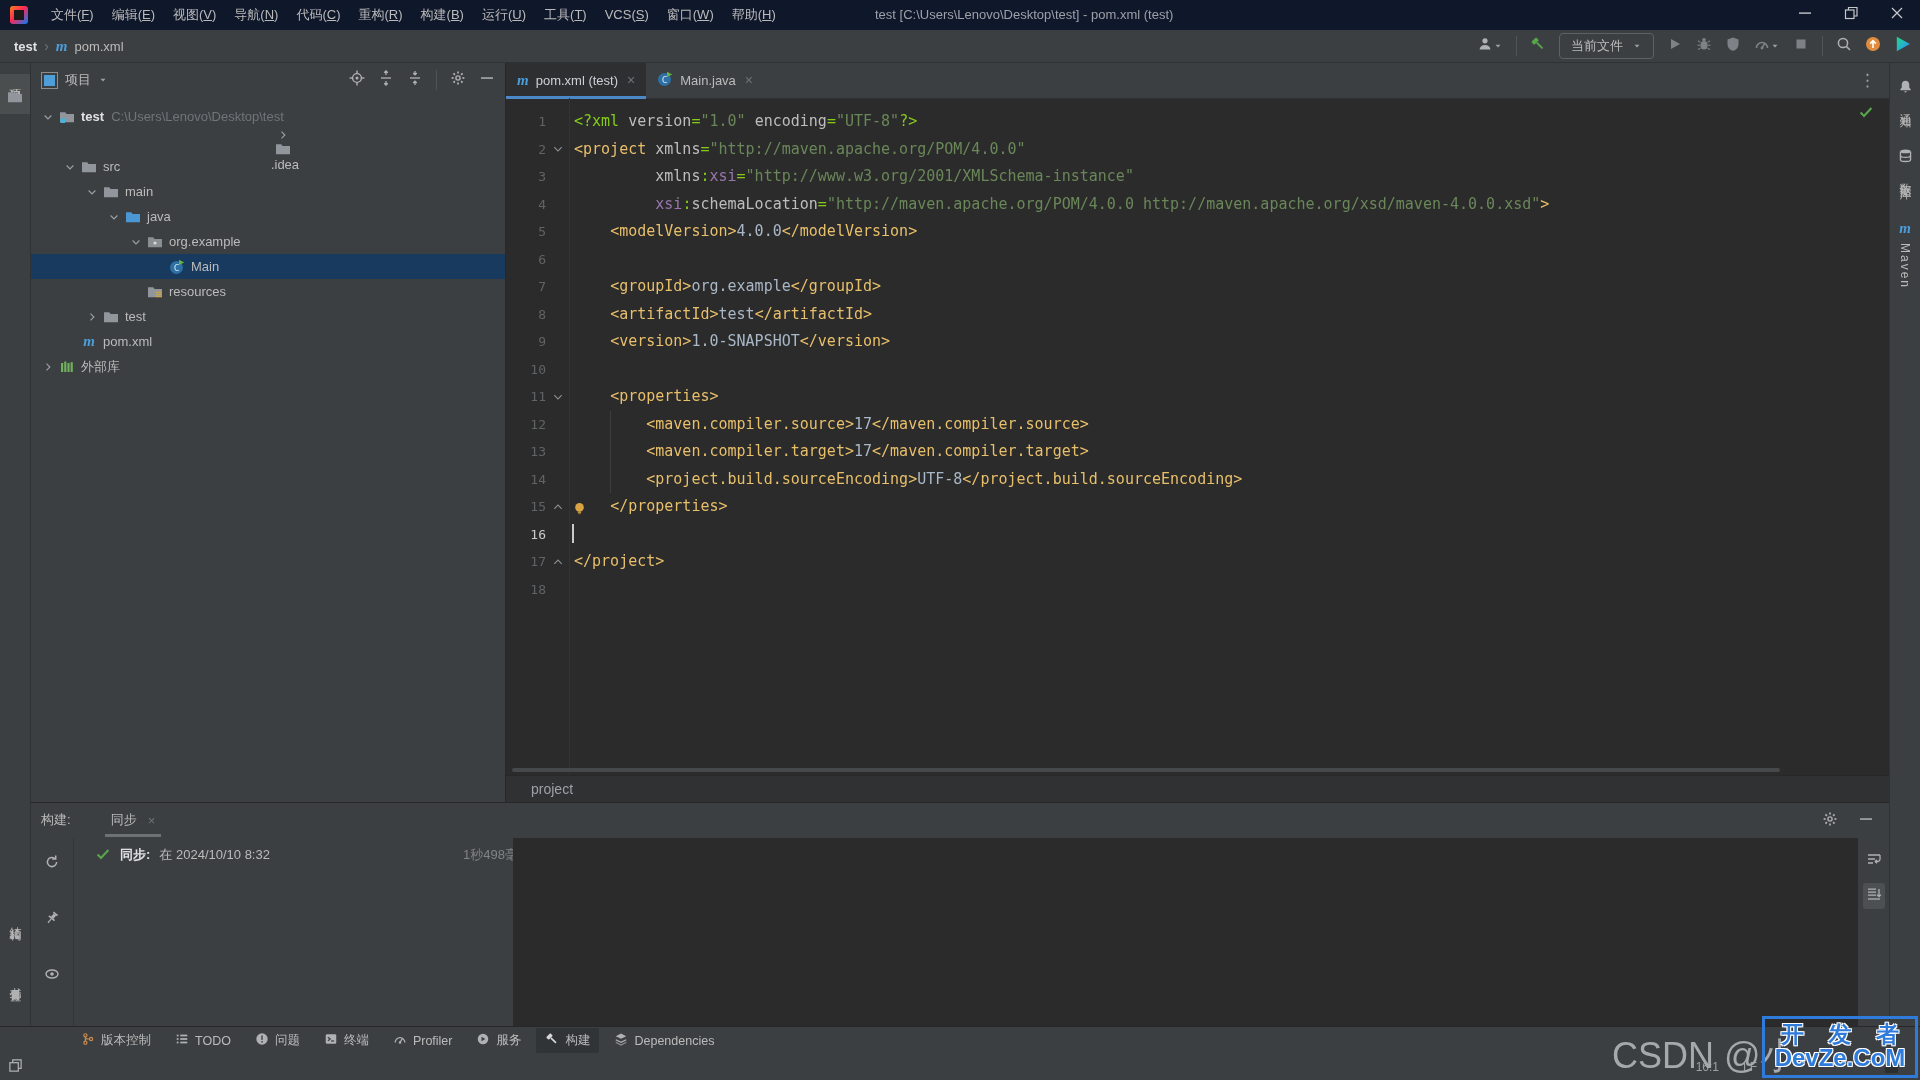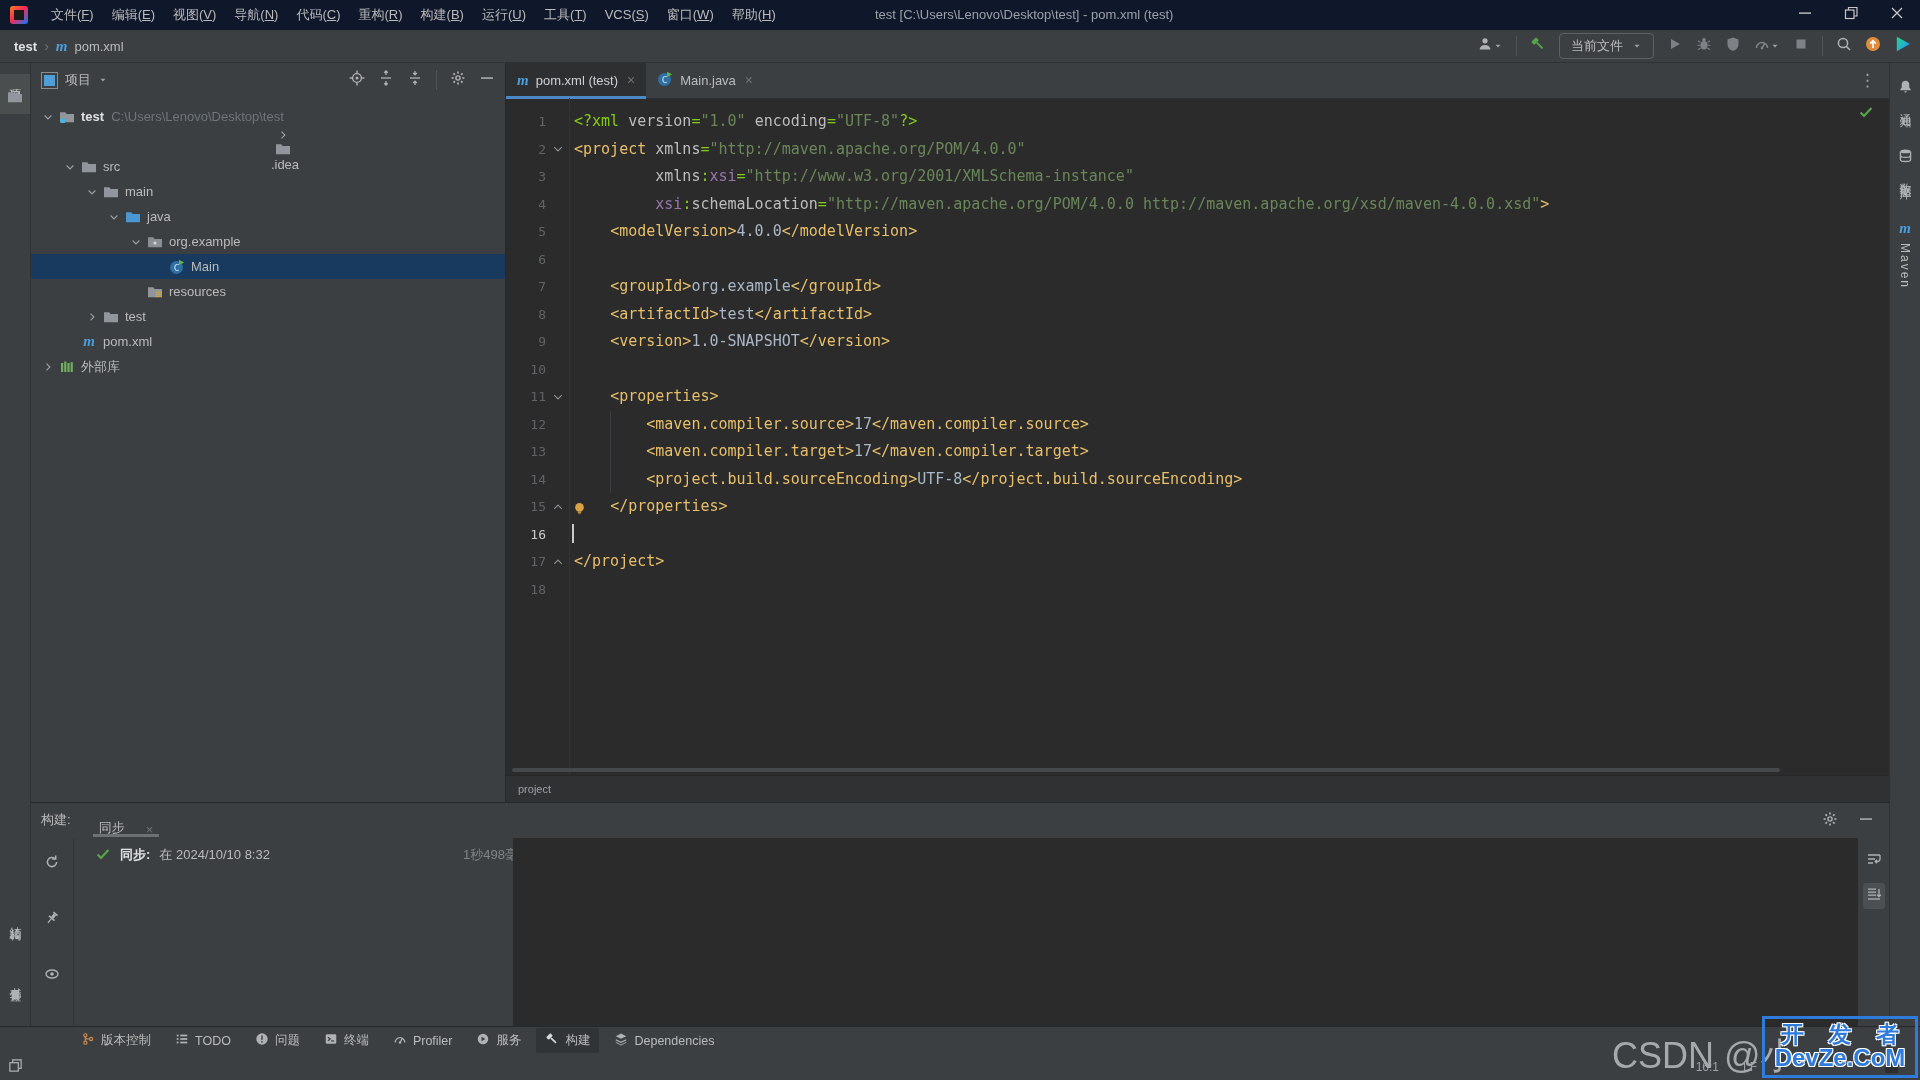--- a/index.html
+++ b/index.html
@@ -84,27 +84,27 @@
   .tk-attr{color:#BDBDBD}
   .tk-ns{color:#9876AA}
   .tk-pi{color:#84cc16}
   .tk-txt{color:#A9B7C6}
   .bulb{position:absolute;left:3px;top:5px}
   .caret{position:absolute;left:66px;top:426px;width:2px;height:19px;background:#C8CACC}
   .iguide{position:absolute;left:104px;top:313px;width:1px;height:82px;background:#3B3E41}
   .inspcheck{position:absolute;top:42px;right:16px}
   .hscroll{position:absolute;bottom:30px;left:6px;width:1268px;height:4px;background:#46494C;border-radius:2px}
   .bcrumbbar{position:absolute;left:0;right:0;bottom:0;height:26px;background:#2F3133;border-top:1px solid #282828;
-             display:flex;align-items:center;padding-left:12px;font-size:11px;color:#9DA0A8}
+             display:flex;align-items:center;padding-left:25px;font-size:14px;color:#9DA0A8}
 
   
   .build{position:absolute;left:31px;right:30px;top:802px;height:224px;background:#3C3F41;border-top:1px solid #282828}
   .bheader{height:34px;display:flex;align-items:center;padding-left:10px;font-size:13px;position:relative}
   .blabel{color:#BBBBBB}
-  .btab{margin-left:24px;position:relative;height:34px;display:flex;align-items:flex-end;gap:21px;padding:0 4px}
+  .btab{margin-left:36px;position:relative;height:34px;display:flex;align-items:center;gap:11px;padding:0 4px}
   .btab::after{content:"";position:absolute;bottom:0;left:-2px;right:-2px;height:3px;background:#6E7174}
   .btabclose{color:#6F737A;font-size:13px}
   .bheader-actions{margin-left:auto;display:flex;align-items:center;gap:20px;padding-right:16px}
   .btoolbar{position:absolute;left:0;top:35px;bottom:0;width:42px;border-right:1px solid #323639;
             display:flex;flex-direction:column;align-items:center;padding-top:16px;gap:36px}
   .bmessage{position:absolute;left:42px;top:38px;width:440px;height:28px;display:flex;align-items:center;
             gap:9px;font-size:13px;padding-left:22px}
   .bbold{font-weight:bold;color:#DFE1E5}
   .btext{color:#BBBBBB}
   .bdur{position:absolute;right:4px;color:#808386}

